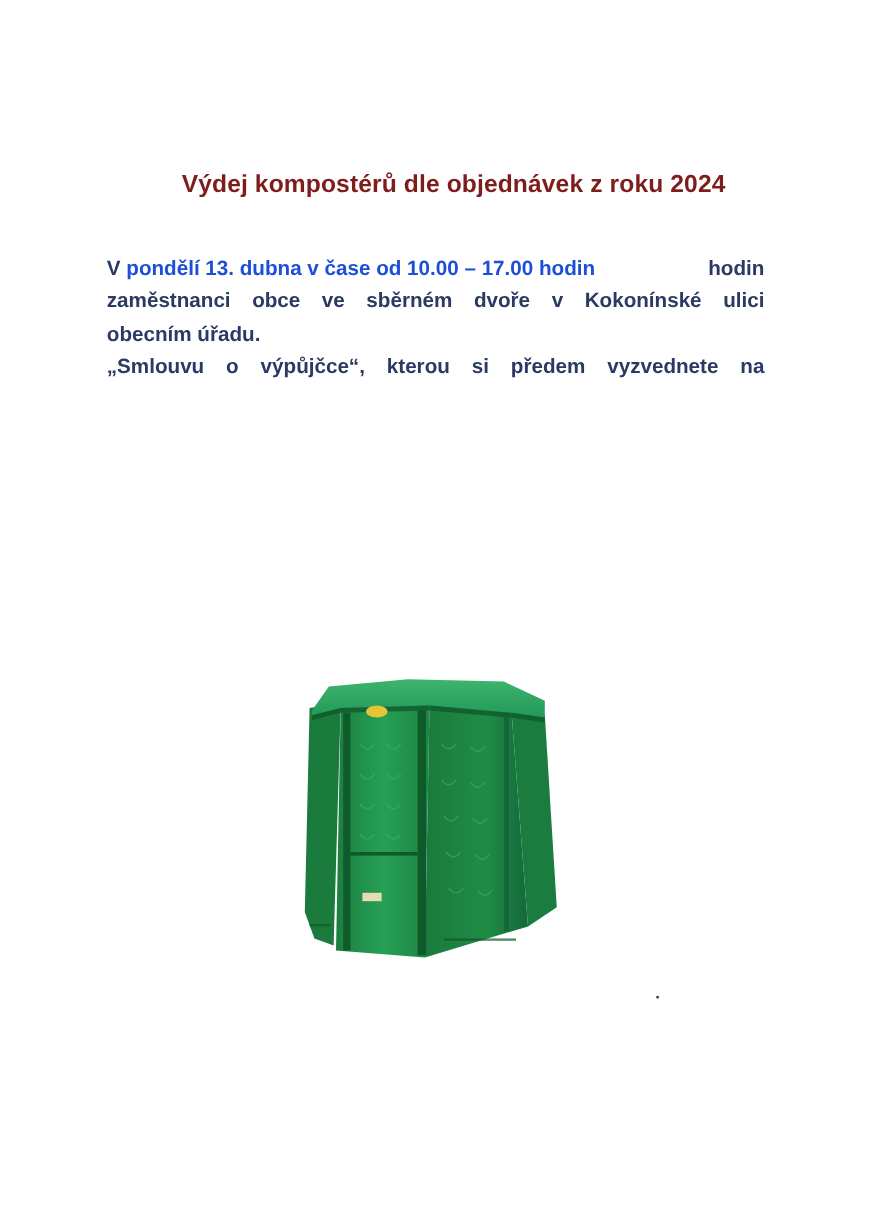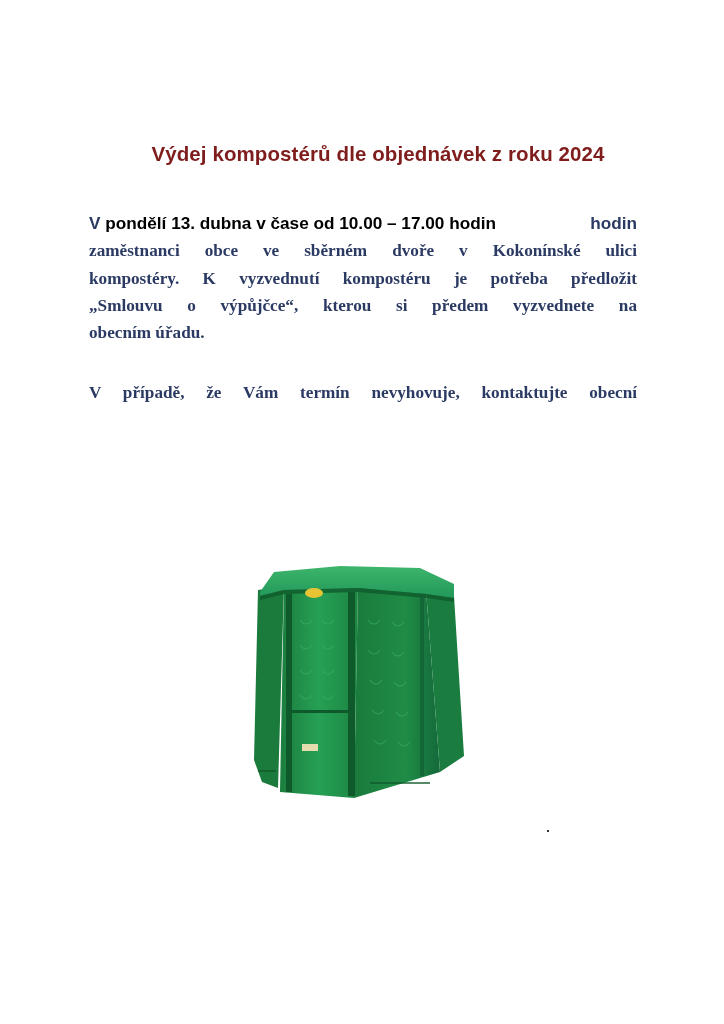--- a/index.html
+++ b/index.html
@@ -38,27 +38,26 @@
       width: 548px;
       font-weight: bold;
       font-size: 17.2px;
       line-height: 27.3px;
       color: #2b3a63;
       text-align: justify;
       text-align-last: left;
     }
     .para1 { top: 210px; }
     .para2 { top: 379px; }
-    .red { color: #000000; }
+    .red { color: #1d4ed8; }
     .line {
       display: block;
       text-align: justify;
       text-align-last: justify;
       white-space: nowrap;
-      font-family: Liberation Serif, serif;
     }
     .line.last {
       text-align-last: left;
     }
     .line-flex {
       display: flex;
       justify-content: space-between;
       white-space: pre;
     }
     .line-flex span { white-space: pre; }
@@ -84,27 +83,25 @@
 <div class="page">
 
   <div class="title">Výdej kompostérů dle objednávek z roku 2024</div>
 
   <div class="body-text para1">
     <div class="line-flex">
       <span><span>V </span><span class="red">pondělí 13. dubna v čase od 10.00 – 17.00 hodin</span></span>
       <span>hodin</span>
     </div>
     <span class="line">zaměstnanci obce ve sběrném dvoře  v Kokonínské ulici</span>
-    <span class="line">kompostéry. K vyzvednutí kompostéru je potřeba předložit</span>
+    <span class="line last">obecním úřadu.</span>
     <span class="line">„Smlouvu o výpůjčce“, kterou si předem vyzvednete na</span>
-    <span class="line last">obecním úřadu.</span>
   </div>
 
   <div class="body-text para2">
-    <span class="line">V případě, že Vám termín nevyhovuje, kontaktujte obecní</span>
   </div>
 
   <div class="image-wrap">
     <svg width="222" height="248" viewBox="0 0 222 248" xmlns="http://www.w3.org/2000/svg">
       <defs>
         <linearGradient id="leftFace" x1="0" x2="1" y1="0" y2="0">
           <stop offset="0" stop-color="#1b7e3e"></stop>
           <stop offset="0.5" stop-color="#26a055"></stop>
           <stop offset="1" stop-color="#1c8542"></stop>
         </linearGradient>

